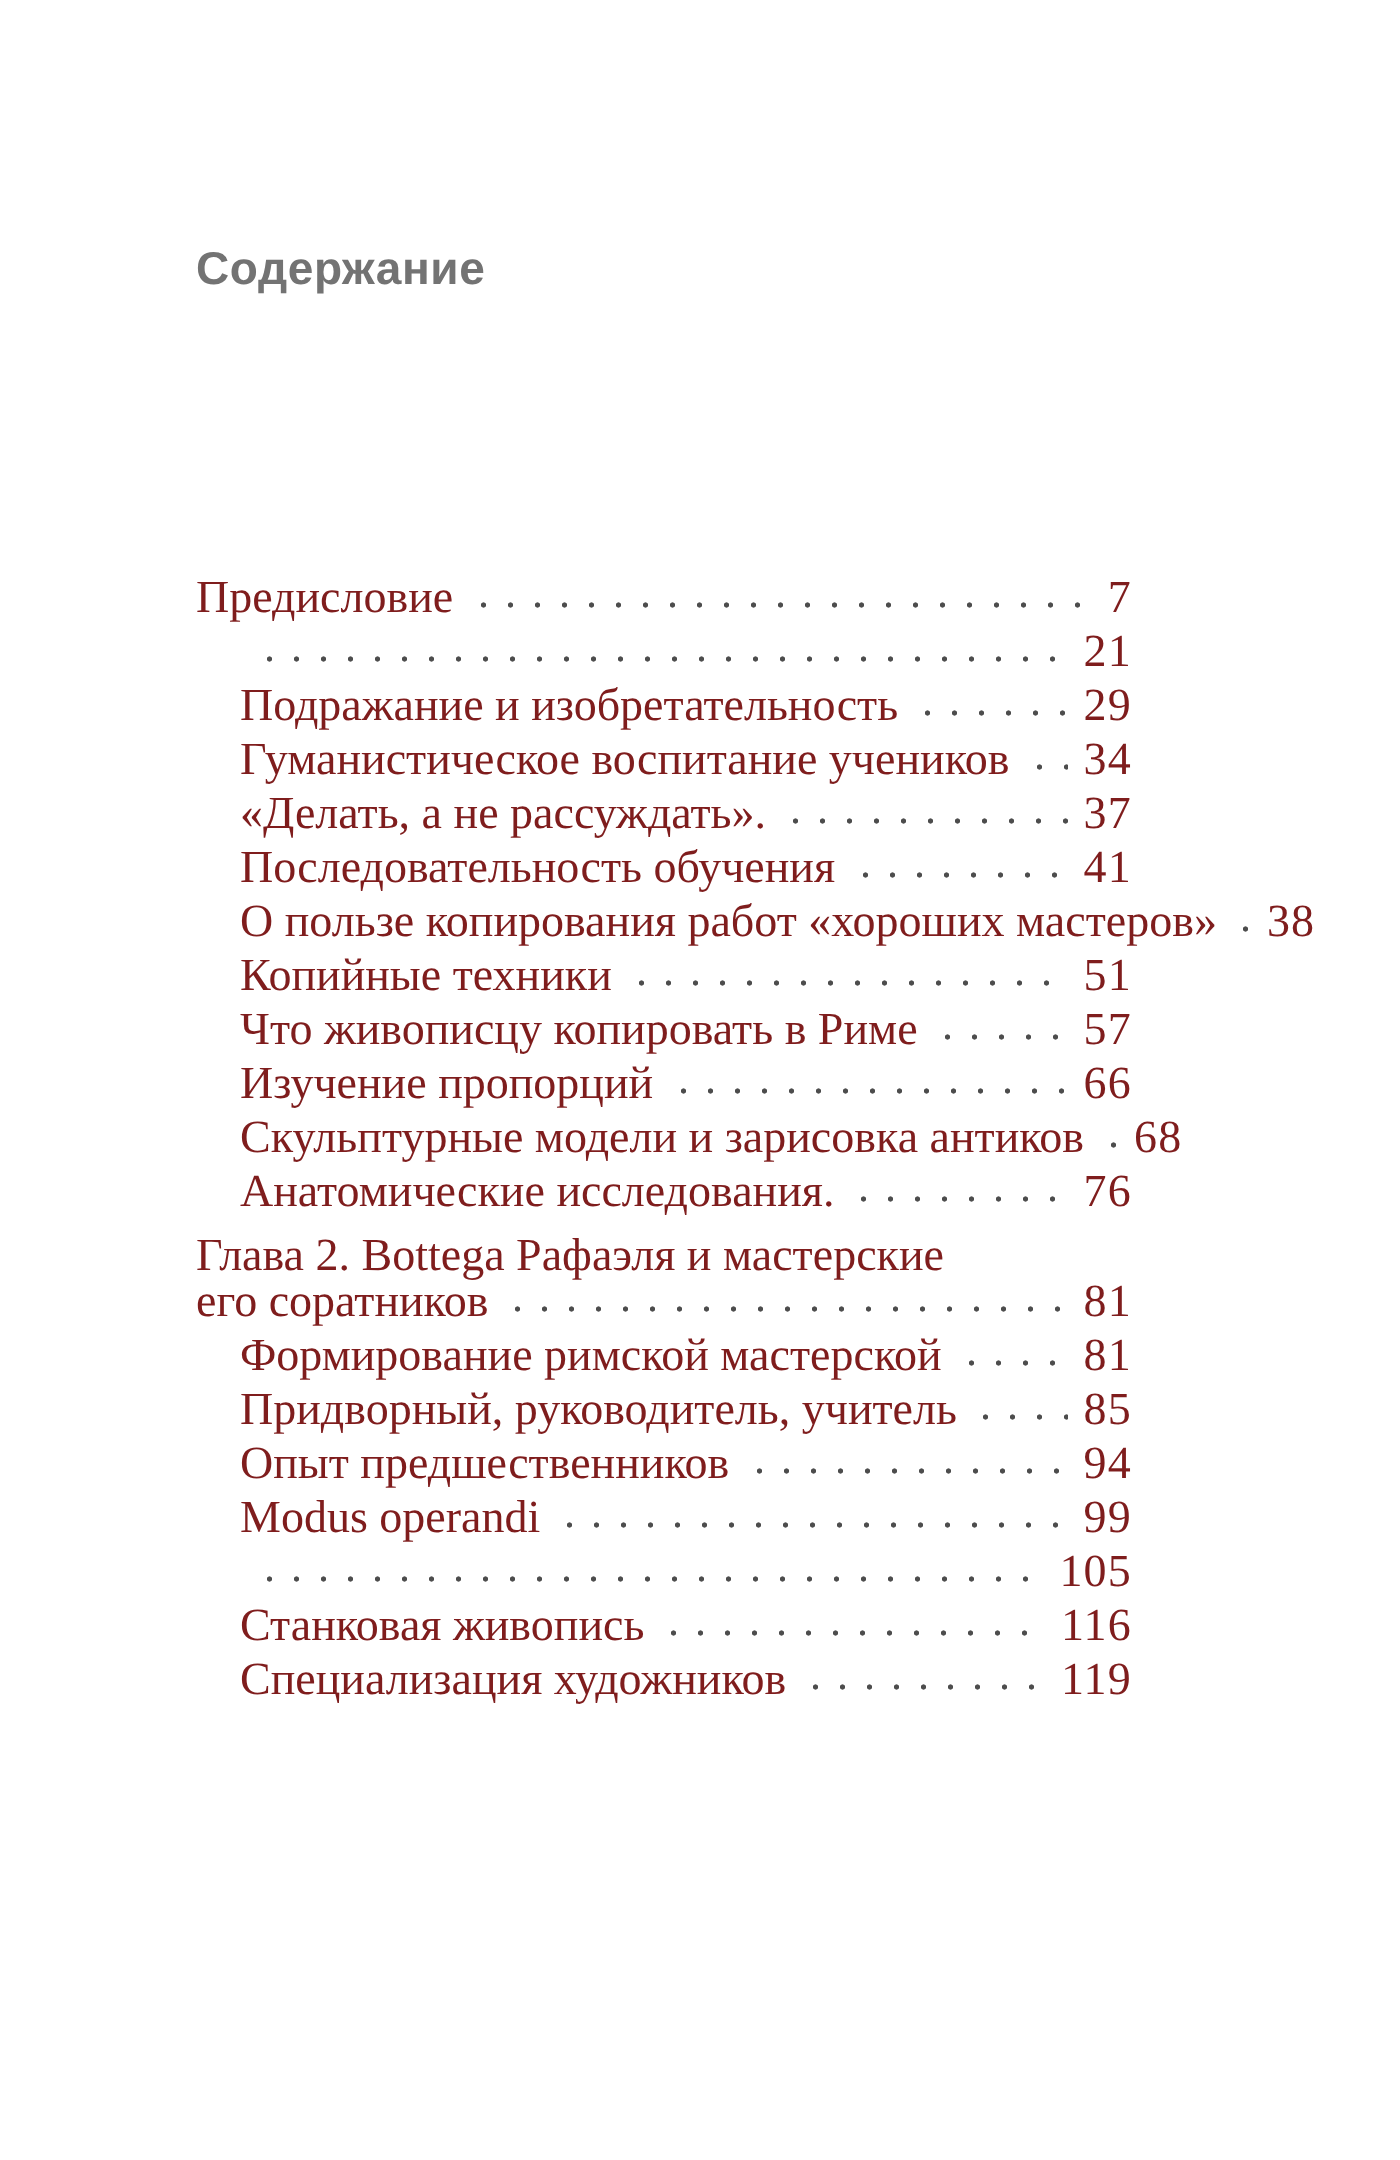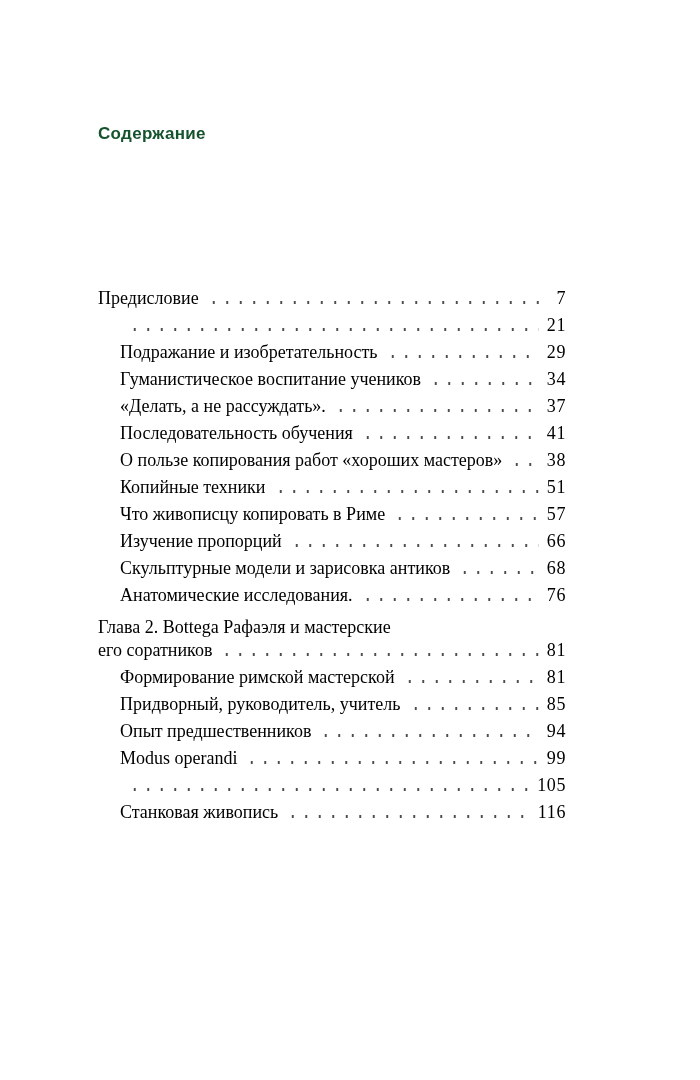--- a/index.html
+++ b/index.html
@@ -17,32 +17,32 @@
   }
   .content {
     position: absolute;
     left: 98px;
     top: 121px;
     width: 468px;
   }
   .page-title {
     font-family: "Liberation Sans", "DejaVu Sans", sans-serif;
     font-weight: 700;
-    font-size: 17px;
+    font-size: 23px;
     line-height: 26px;
     letter-spacing: 0.3px;
-    color: #14532d;
+    color: #737373;
   }
   .toc-list {
     margin-top: 140px;
   }
   .toc-entry {
     margin-bottom: 4px;
-    color: #000000;
-    font-size: 18px;
+    color: #7f1d1d;
+    font-size: 23px;
   }
   .toc-entry.chapter { margin-top: 9px; }
   .toc-entry.chapter:first-child { margin-top: 0; }
   .toc-entry.sub { padding-left: 22px; }
   .toc-line {
     line-height: 23px;
     white-space: nowrap;
   }
   .toc-line.flex-line {
     display: flex;
@@ -214,15 +214,23 @@
     </div>
   </div>
         <div class="toc-entry sub">
 
     <div class="toc-line flex-line">
       <span class="toc-text">Станковая живопись</span>
       <span class="leader"></span>
       <span class="toc-page">116</span>
     </div>
   </div>
+        <div class="toc-entry sub">
+
+    <div class="toc-line flex-line">
+      <span class="toc-text">Специализация художников</span>
+      <span class="leader"></span>
+      <span class="toc-page">119</span>
+    </div>
+  </div>
       </div>
   </div>
 </div>
 
 </body></html>

